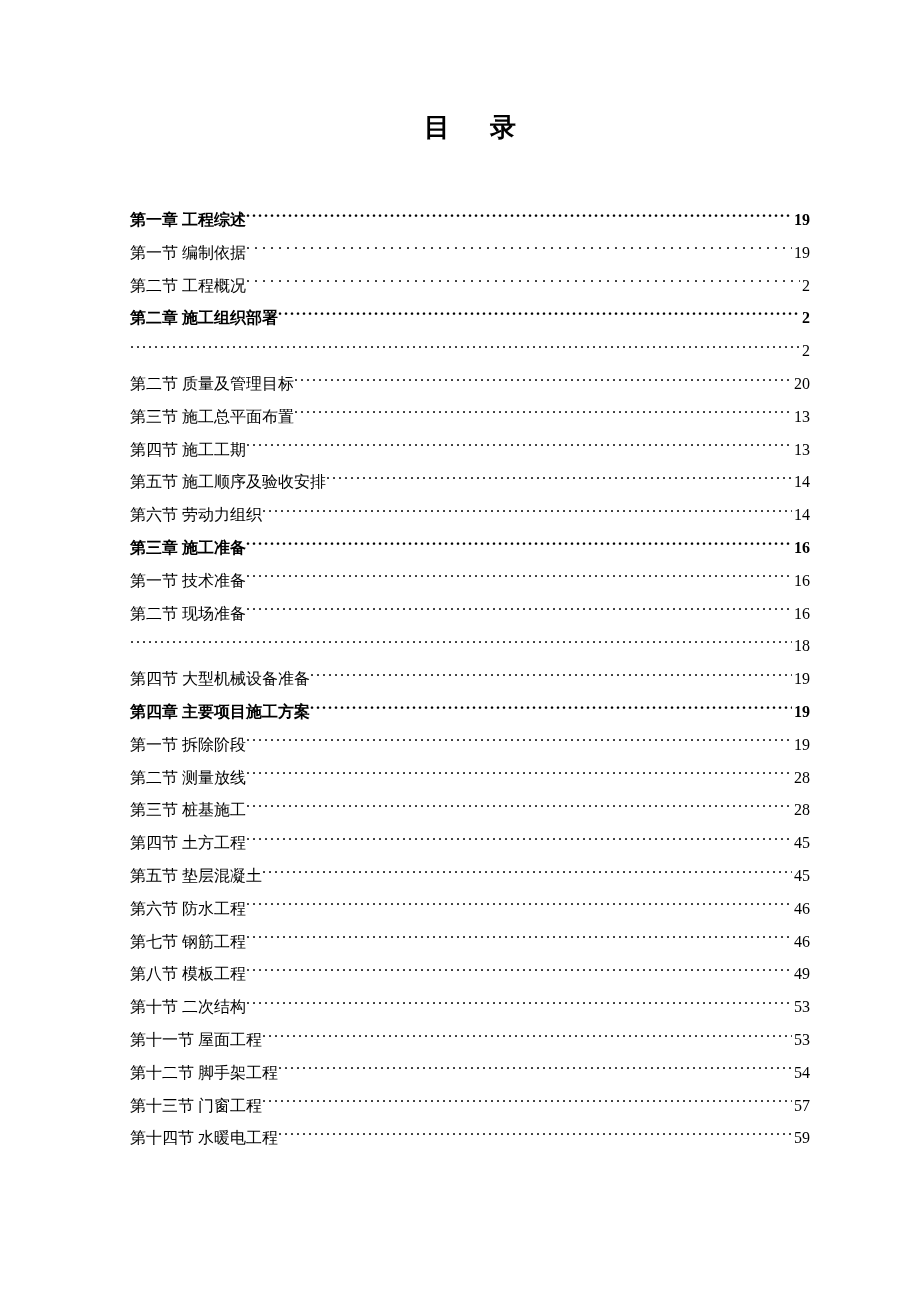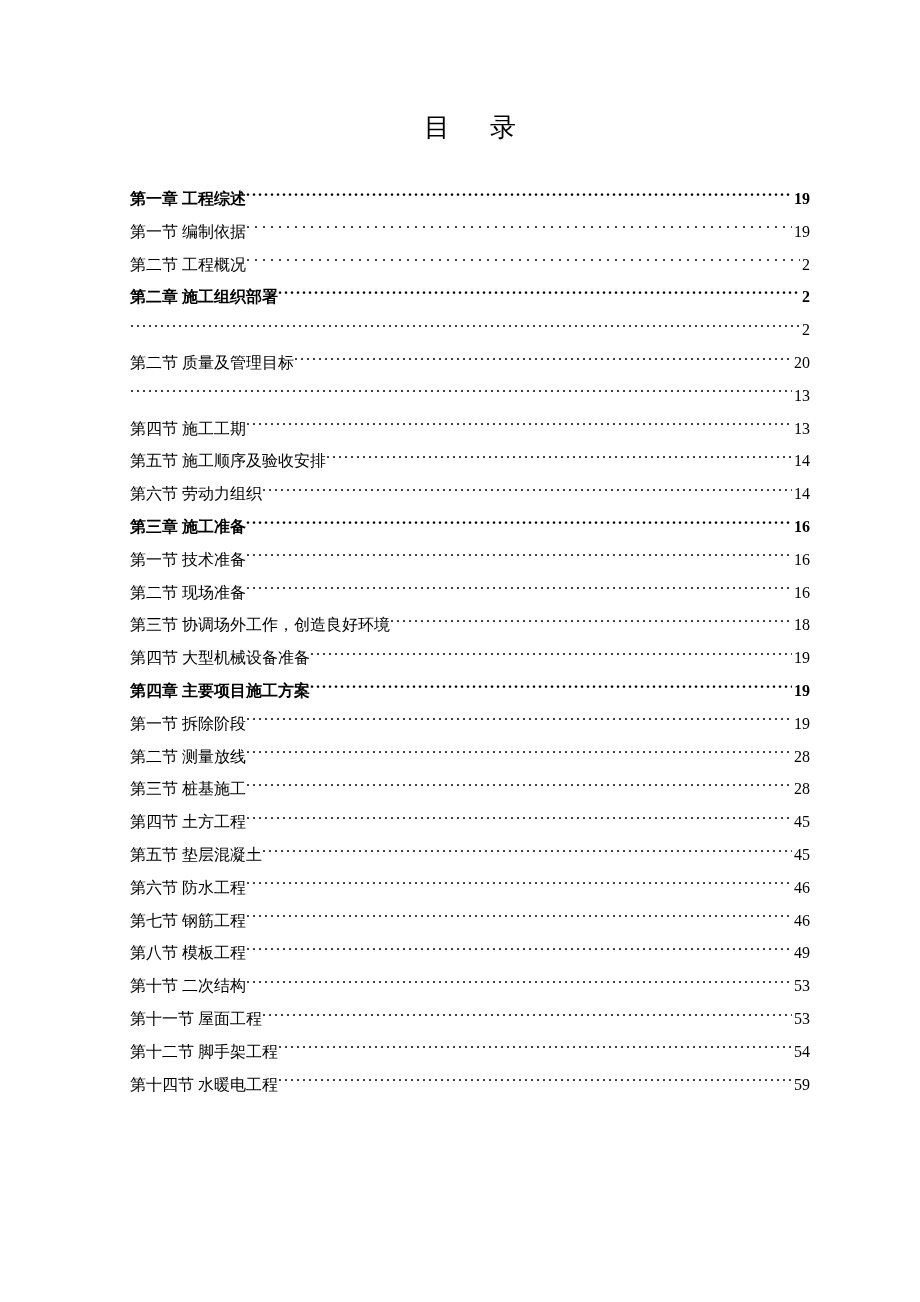--- a/index.html
+++ b/index.html
@@ -7,23 +7,23 @@
     background: #fff;
     font-family: "SimSun", "宋体", serif;
     width: 920px;
     height: 1302px;
     padding: 110px 110px 60px 130px;
     color: #000;
   }
   .title {
     text-align: center;
     font-size: 26px;
-    font-weight: normal;
+    font-weight: bold;
     letter-spacing: 40px;
-    margin-bottom: 38px;
+    margin-bottom: 59px;
     padding-left: 40px;
   }
   .toc { font-size: 16px; }
   .toc-line {
     display: flex;
     align-items: center;
     margin-bottom: 0;
     line-height: 2.05;
     white-space: nowrap;
   }
@@ -85,20 +85,21 @@
     <div class="toc-line">
       <span class="toc-leader"></span>
       <span class="toc-page">2</span>
     </div>
     <div class="toc-line">
       <span class="toc-label">第二节 质量及管理目标</span>
       <span class="toc-leader"></span>
       <span class="toc-page">20</span>
     </div>
     <div class="toc-line">
+      <span class="toc-label">第三节 施工总平面布置</span>
       <span class="toc-leader"></span>
       <span class="toc-page">13</span>
     </div>
     <div class="toc-line">
       <span class="toc-label">第四节 施工工期</span>
       <span class="toc-leader"></span>
       <span class="toc-page">13</span>
     </div>
     <div class="toc-line">
       <span class="toc-label">第五节 施工顺序及验收安排</span>
@@ -119,21 +120,20 @@
       <span class="toc-label">第一节 技术准备</span>
       <span class="toc-leader"></span>
       <span class="toc-page">16</span>
     </div>
     <div class="toc-line">
       <span class="toc-label">第二节 现场准备</span>
       <span class="toc-leader"></span>
       <span class="toc-page">16</span>
     </div>
     <div class="toc-line">
-      <span class="toc-label">第三节 协调场外工作，创造良好环境</span>
       <span class="toc-leader"></span>
       <span class="toc-page">18</span>
     </div>
     <div class="toc-line">
       <span class="toc-label">第四节 大型机械设备准备</span>
       <span class="toc-leader"></span>
       <span class="toc-page">19</span>
     </div>
     <div class="toc-line bold">
       <span class="toc-label">第四章 主要项目施工方案 </span>
@@ -187,19 +187,24 @@
     </div>
     <div class="toc-line">
       <span class="toc-label">第十一节 屋面工程</span>
       <span class="toc-leader"></span>
       <span class="toc-page">53</span>
     </div>
     <div class="toc-line">
       <span class="toc-label">第十二节 脚手架工程</span>
       <span class="toc-leader"></span>
       <span class="toc-page">54</span>
+    </div>
+    <div class="toc-line">
+      <span class="toc-label">第十三节 门窗工程</span>
+      <span class="toc-leader"></span>
+      <span class="toc-page">57</span>
     </div>
     <div class="toc-line">
       <span class="toc-label">第十四节 水暖电工程</span>
       <span class="toc-leader"></span>
       <span class="toc-page">59</span>
     </div>
   </div>
 
 </body></html>

